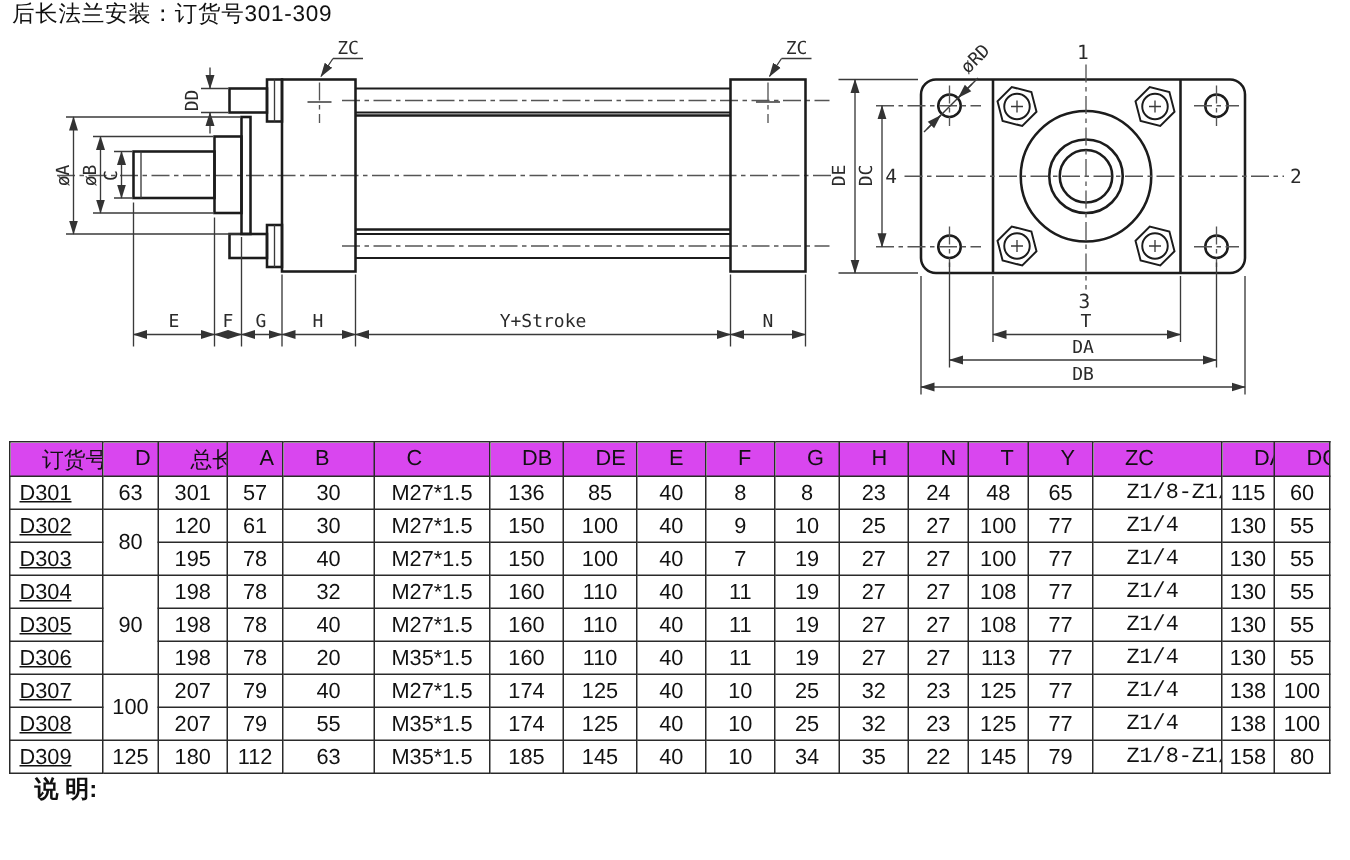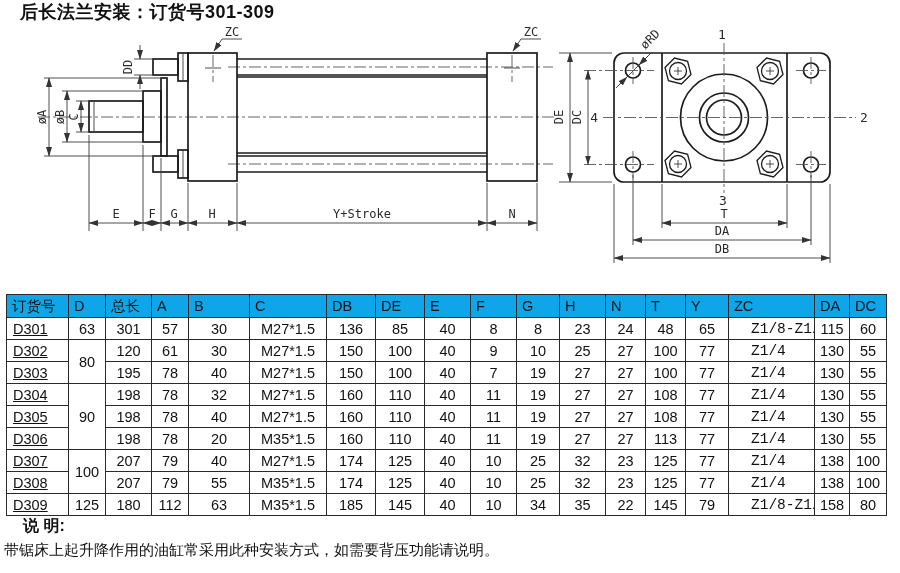--- a/index.html
+++ b/index.html
@@ -1,31 +1,31 @@
 <!DOCTYPE html>
 <html><head>
 <meta charset="utf-8">
 <style>
   html,body{margin:0;padding:0;background:#fff;}
   body{position:relative;width:900px;height:573px;overflow:hidden;
        font-family:"Liberation Sans",sans-serif;color:#111;}
-  .title{position:absolute;left:20px;top:0px;font-size:18px;font-weight:bold;
+  .title{position:absolute;left:8px;top:0px;font-size:15px;font-weight:normal;
          letter-spacing:.5px;white-space:nowrap;}
   svg{position:absolute;left:0;top:25px;}
   .thick{fill:none;stroke:#1c1c1c;stroke-width:1.7;}
   .med{fill:none;stroke:#1c1c1c;stroke-width:1.3;}
   .thin{fill:none;stroke:#3a3a3a;stroke-width:.9;}
   .cl{fill:none;stroke:#555;stroke-width:.9;stroke-dasharray:12 3 3 3;}
   .lbl{font-family:"DejaVu Sans Mono",monospace;font-size:12px;fill:#2a2a2a;}
   .lbl2{font-family:"DejaVu Sans Mono",monospace;font-size:13px;fill:#2a2a2a;}
   table{position:absolute;left:6px;top:294px;border-collapse:collapse;
         table-layout:fixed;width:881px;font-size:14.5px;}
   th,td{border:1px solid #2a2a2a;padding:0;text-align:center;
         overflow:hidden;white-space:nowrap;height:21px;}
-  th{background:#0ea5e9;font-weight:normal;text-align:left;padding-left:5px;height:22px;}
+  th{background:#d946ef;font-weight:normal;text-align:left;padding-left:21px;height:22px;}
   td.al{text-align:left;padding-left:6px;text-decoration:underline;}
   td.zc{text-align:left;padding-left:22px;font-family:Liberation Mono, monospace;}
   .note{position:absolute;left:4px;top:516px;}
   .note-h{font-size:16px;font-weight:bold;margin-left:19px;}
   .note-b{font-size:15px;margin-top:4px;}
 </style>
 </head>
 <body>
 
 <div class="title">后长法兰安装：订货号301-309</div>
@@ -414,14 +414,13 @@
         <td>79</td>
         <td class="zc">Z1/8-Z1/4</td>
         <td>158</td>
         <td>80</td>
       </tr>
     </tbody>
 </table>
 
 <div class="note">
   <div class="note-h">说 明:</div>
-  <div class="note-b">带锯床上起升降作用的油缸常采用此种安装方式，如需要背压功能请说明。</div>
 </div>
 
 </body></html>

